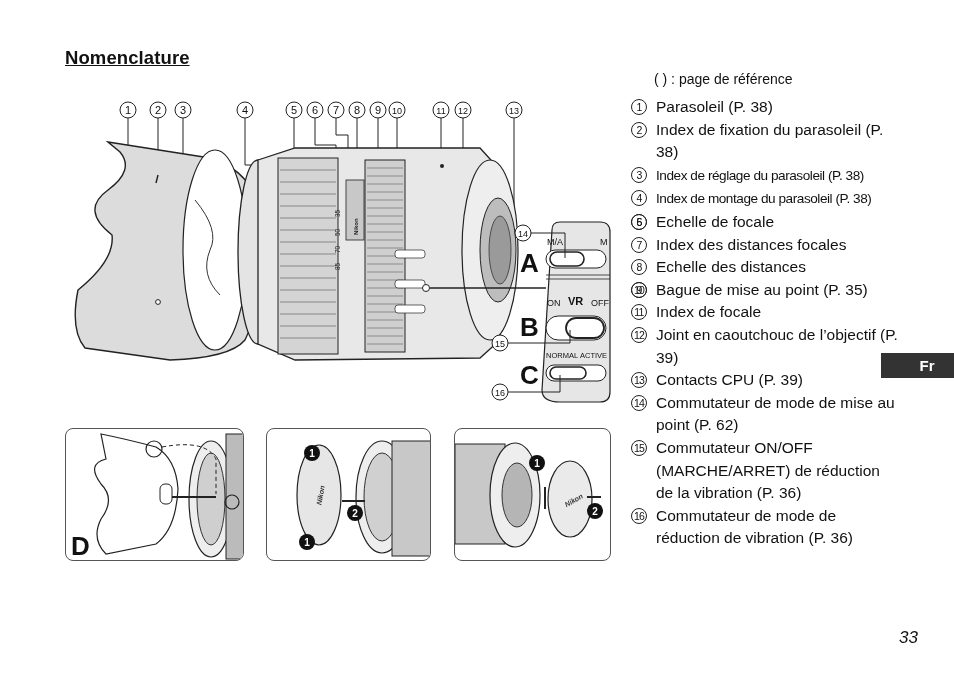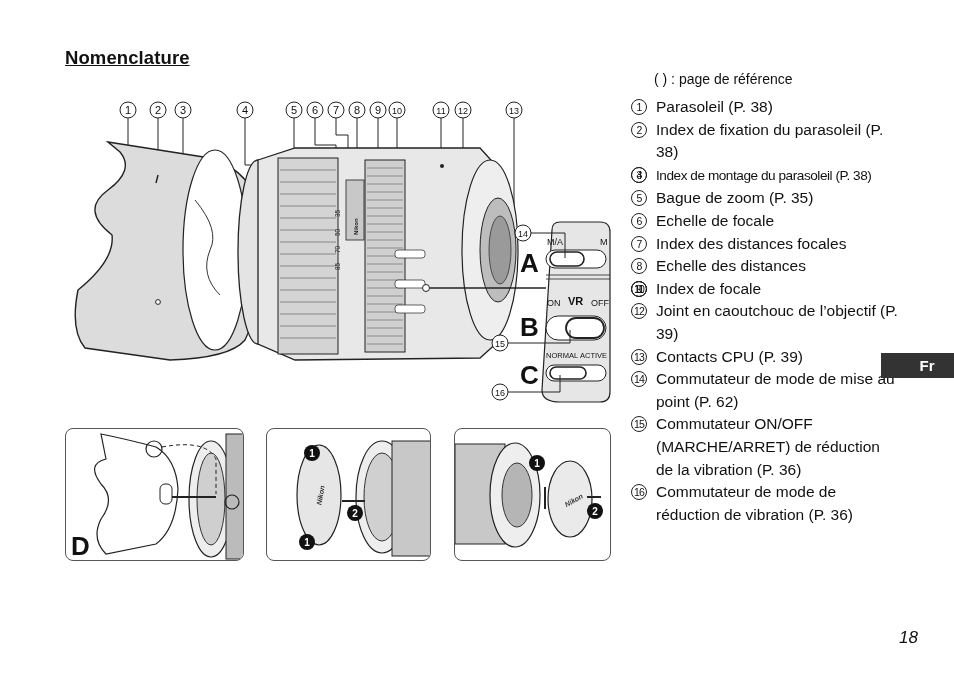--- a/index.html
+++ b/index.html
@@ -303,30 +303,30 @@
         </g>
     </g>
   </svg>
 </div>
 
 <div class="ref-note">(    ) : page de référence</div>
 
 <ul class="legend">
   <li><span class="num">1</span><span class="txt">Parasoleil (P. 38)</span></li>
   <li><span class="num">2</span><span class="txt">Index de fixation du parasoleil (P. 38)</span></li>
-  <li class="narrow"><span class="num">3</span></li>
+  <li class="narrow"><span class="num">3</span><span class="txt">Index de réglage du parasoleil (P. 38)</span></li>
   <li class="narrow"><span class="num">4</span><span class="txt">Index de montage du parasoleil (P. 38)</span></li>
-  <li><span class="num">5</span><span class="txt">Bague de zoom (P. 35)</span></li>
+  <li><span class="num">5</span></li>
   <li><span class="num">6</span><span class="txt">Echelle de focale</span></li>
   <li><span class="num">7</span><span class="txt">Index des distances focales</span></li>
   <li><span class="num">8</span><span class="txt">Echelle des distances</span></li>
   <li><span class="num">9</span></li>
-  <li><span class="num">10</span></li>
+  <li><span class="num">10</span><span class="txt">Bague de mise au point (P. 35)</span></li>
   <li><span class="num">11</span><span class="txt">Index de focale</span></li>
   <li><span class="num">12</span><span class="txt">Joint en caoutchouc de l’objectif (P. 39)</span></li>
   <li><span class="num">13</span><span class="txt">Contacts CPU (P. 39)</span></li>
   <li><span class="num">14</span><span class="txt">Commutateur de mode de mise au point (P. 62)</span></li>
   <li><span class="num">15</span><span class="txt">Commutateur ON/OFF (MARCHE/ARRET) de réduction de la vibration (P. 36)</span></li>
   <li><span class="num">16</span><span class="txt">Commutateur de mode de réduction de vibration (P. 36)</span></li>
 </ul>
 
 <div class="fr-tab">Fr</div>
-<div class="page-num">18</div>
+<div class="page-num">33</div>
 
 </body></html>

